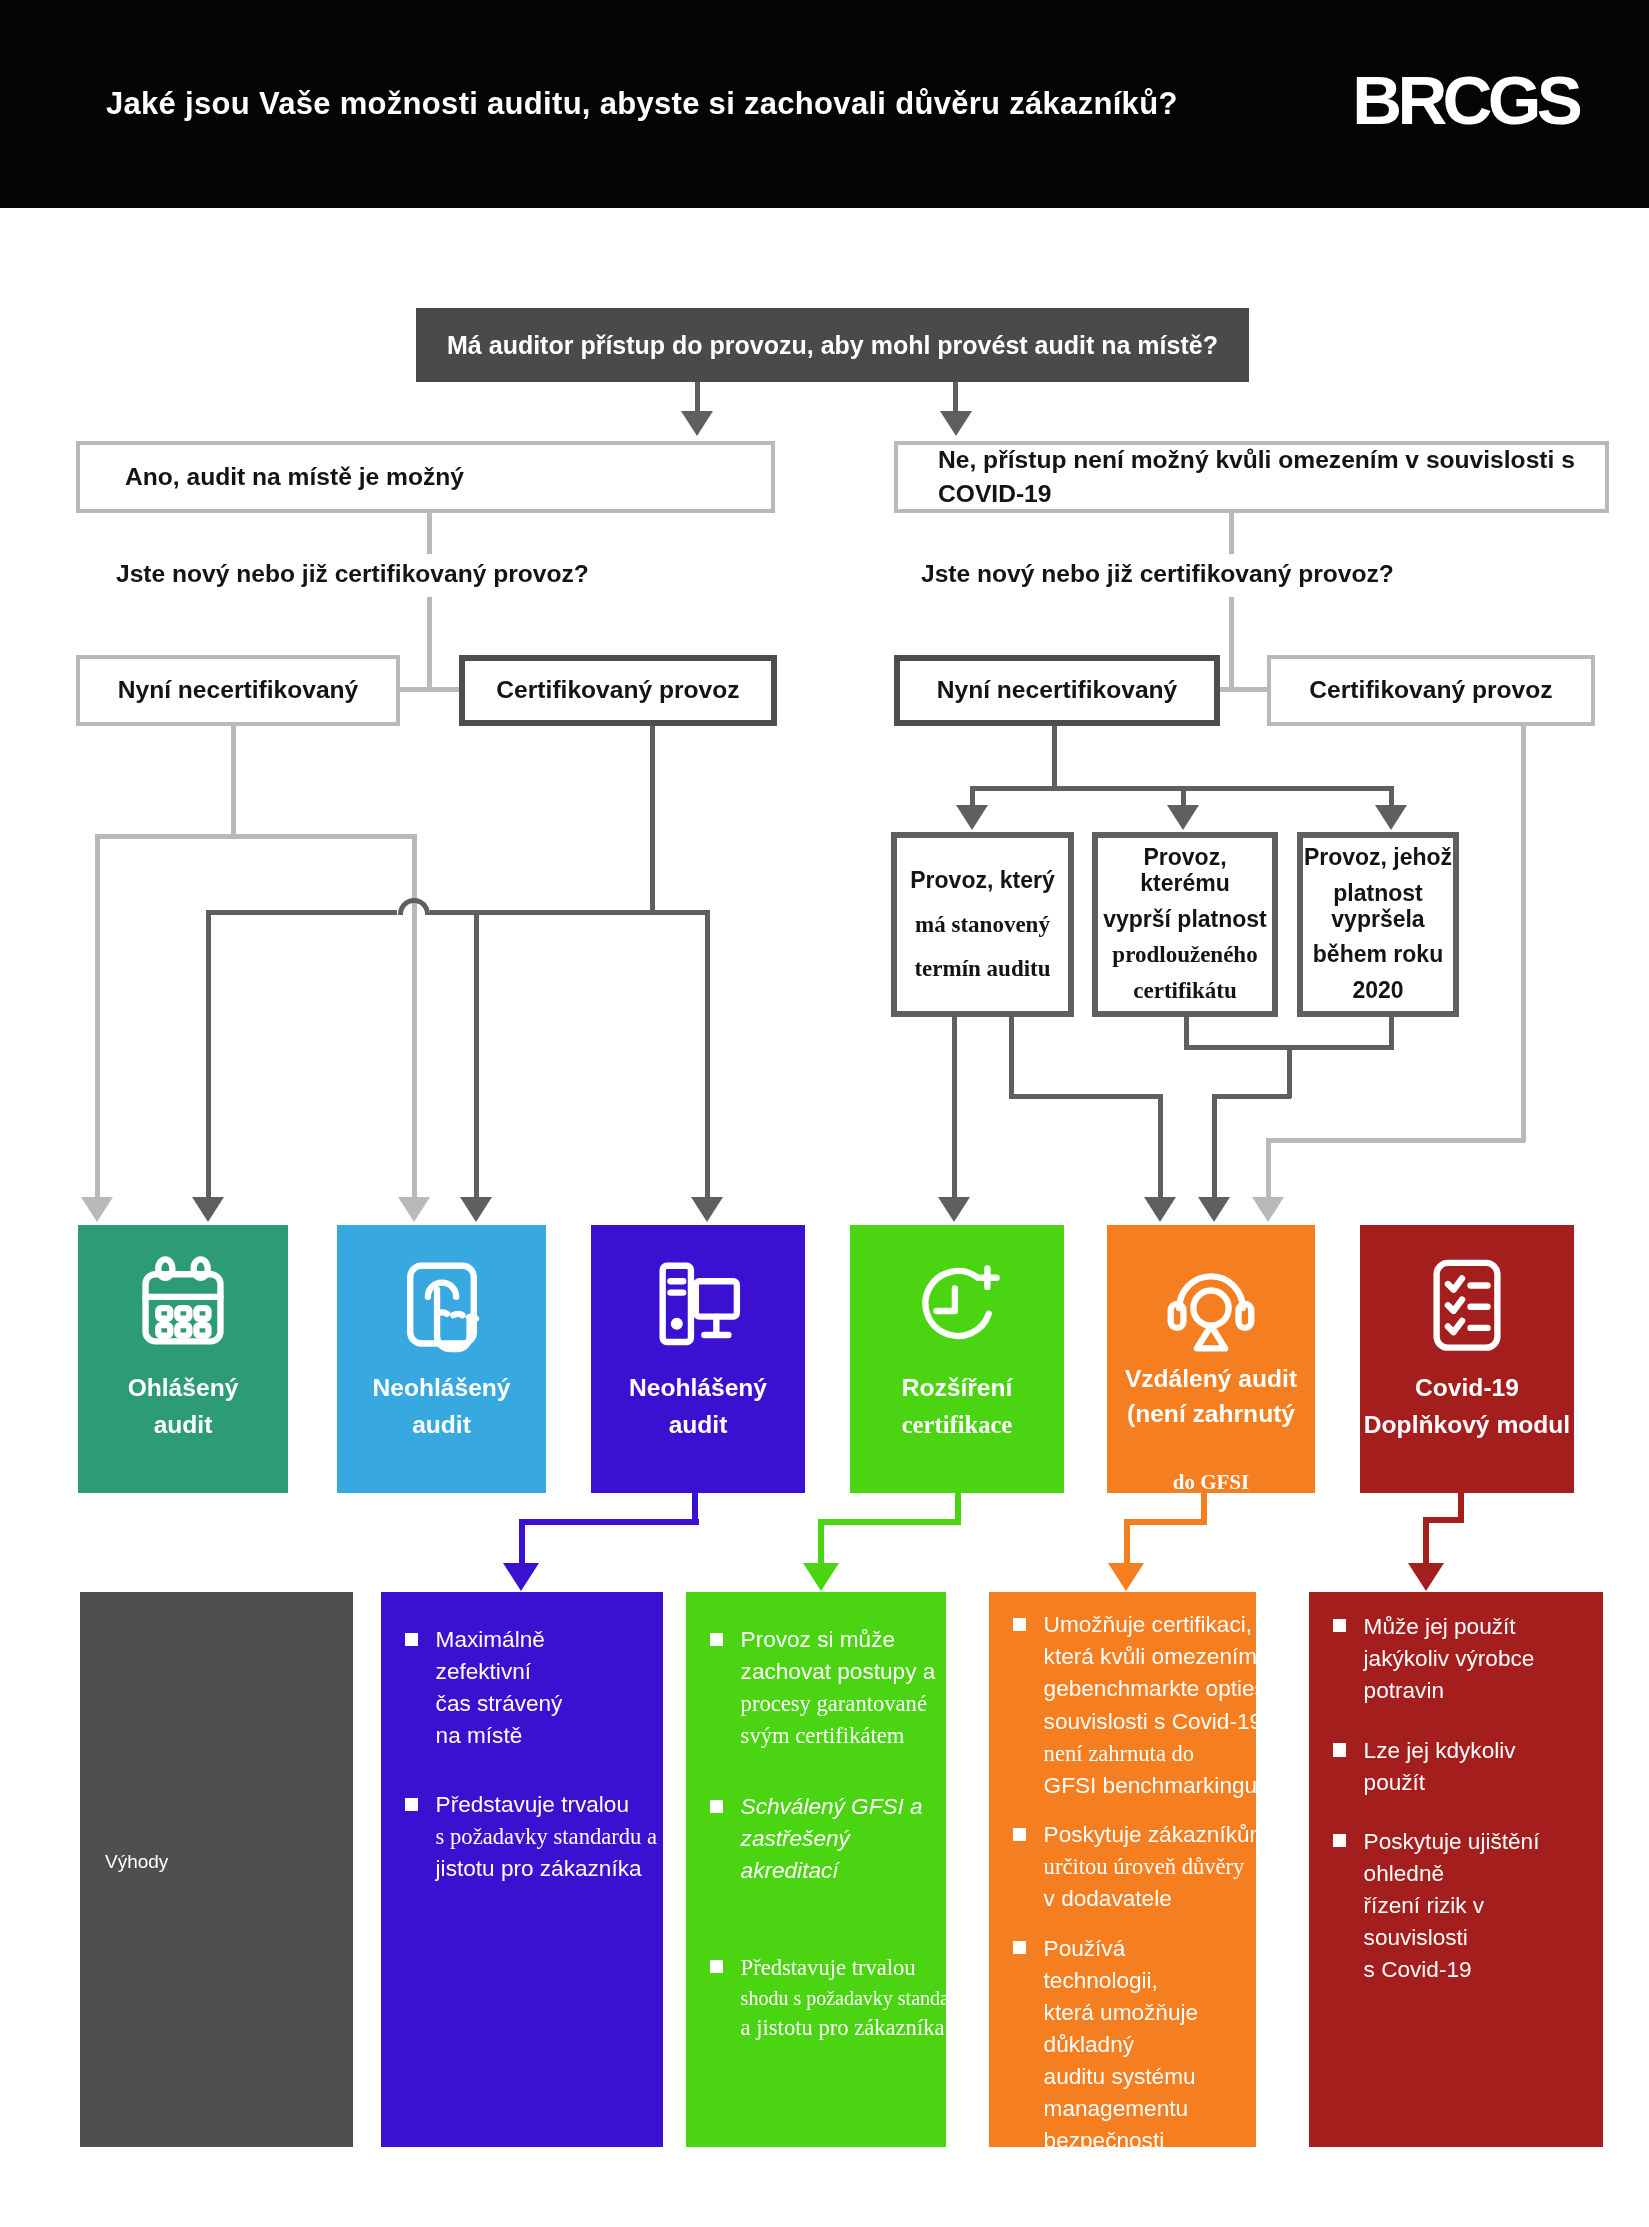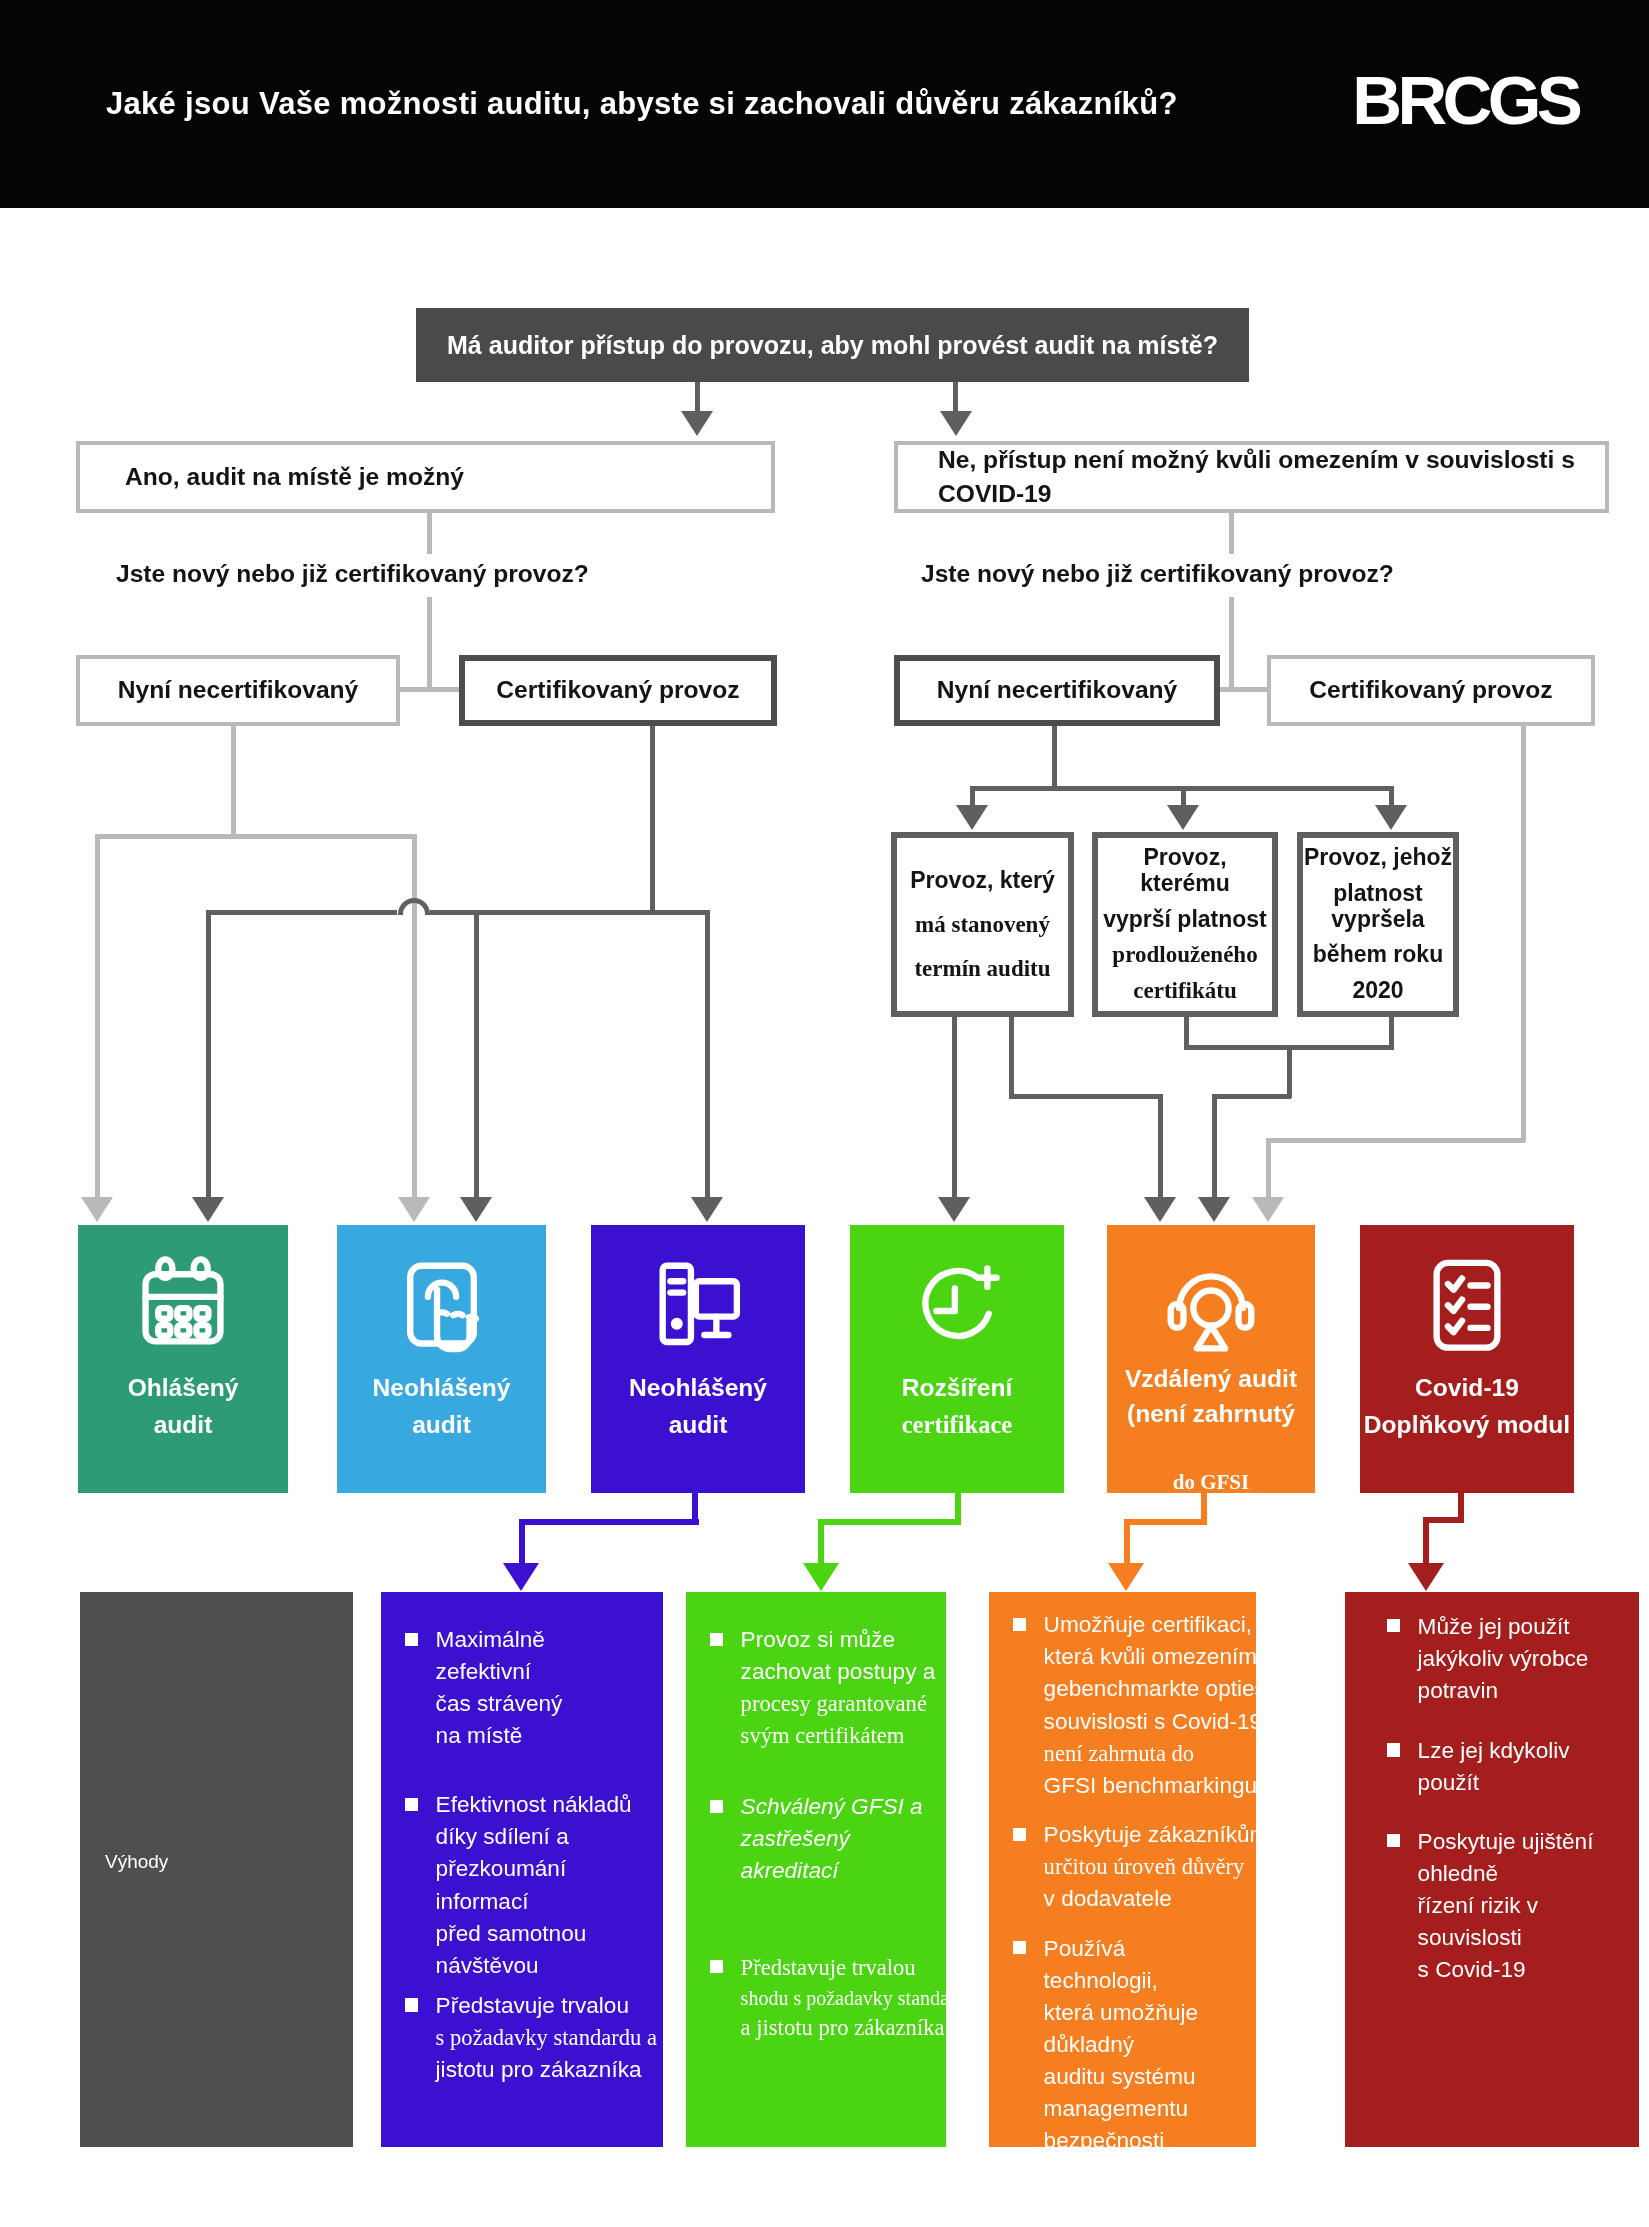--- a/index.html
+++ b/index.html
@@ -274,28 +274,20 @@
   </div>
 
   <div class="col" style="left:381px;width:282px;background:#3c10d0;">
     <div class="inner">
       <div class="b" style="margin-bottom:37px;">
           <span class="sq"></span>
           <span class="t">Maximálně zefektivní
 čas strávený
 na místě</span>
         </div>
-      <div class="b" style="margin-bottom:8px;">
-          <span class="sq"></span>
-          <span class="t">Efektivnost nákladů
-díky sdílení a
-přezkoumání informací
-před samotnou
-návštěvou</span>
-        </div>
       <div class="b">
           <span class="sq"></span>
           <span class="t"><span>Představuje trvalou</span><span class="serif">s požadavky standardu a</span><span>jistotu pro zákazníka</span></span>
         </div>
     </div>
   </div>
 
   <div class="col" style="left:686px;width:260px;background:#4bd412;">
     <div class="inner">
       <div class="b" style="margin-bottom:39px;">
@@ -329,21 +321,21 @@
           <span class="t">Používá technologii,
 která umožňuje důkladný
 auditu systému
 managementu
 bezpečnosti výrobku</span>
         </div>
 
     </div>
   </div>
 
-  <div class="col" style="left:1345px;width:294px;background:#a41e1e;padding-left:18px;">
+  <div class="col" style="left:1309px;width:294px;background:#a41e1e;">
     <div class="inner" style="padding-top:18.6px;">
       <div class="b" style="margin-bottom:28px;">
           <span class="sq"></span>
           <span class="t">Může jej použít
 jakýkoliv výrobce
 potravin</span>
         </div>
       <div class="b" style="margin-bottom:26.6px;">
           <span class="sq"></span>
           <span class="t">Lze jej kdykoliv

